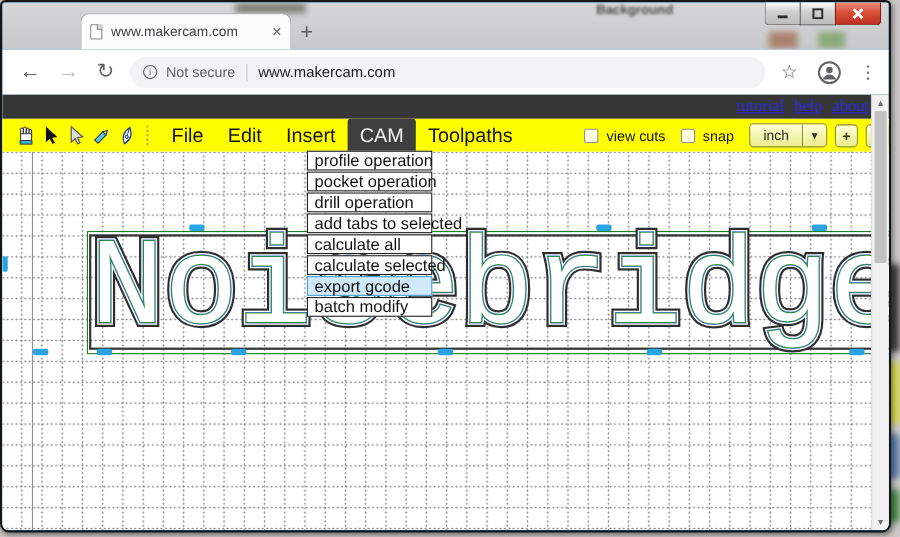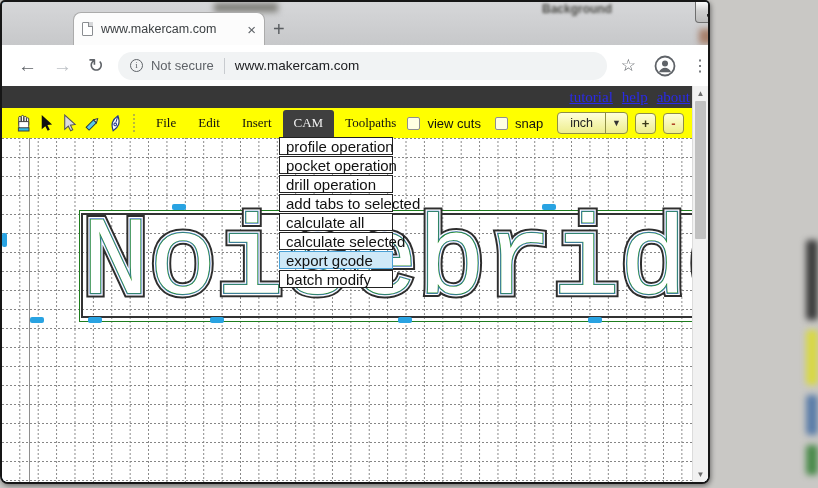--- a/index.html
+++ b/index.html
@@ -3,21 +3,21 @@
 <meta charset="utf-8">
 <style>
   * { box-sizing: border-box; margin: 0; padding: 0; }
   html,body { width: 818px; height: 488px; overflow: hidden;
     font-family: "Liberation Sans", sans-serif; background: #c9c8c5; }
 
   
   .desktop-blob { position: absolute; filter: blur(3px); border-radius: 3px; }
 
   
-  .window { position: absolute; left: 0; top: 0; width: 710px; height: 484px;
+  .window { position: absolute; left: 0; top: 0; width: 810px; height: 484px;
     border: 2px solid #161616; border-radius: 5px 5px 8px 8px; overflow: hidden;
     background: #0369a1; box-shadow: 1px 2px 5px rgba(0,0,0,.45); }
 
   
   .tabstrip { position: relative; height: 43px;
     background: linear-gradient(#d6d7d9, #c7c8ca); overflow: hidden; }
   .glass-blob { position: absolute; filter: blur(3px); }
   .blur-label { position: absolute; left: 540px; top: 0; font-size: 12px; color: #4a4a46;
     filter: blur(1.6px); font-weight: bold; }
   .tab { position: absolute; left: 71px; top: 10px; width: 192px; height: 33px;
@@ -64,24 +64,24 @@
 
   .linkbar { height: 22px; background: #373737; display: flex; align-items: center;
     justify-content: flex-end; padding-right: 18px; gap: 9px; }
   .linkbar a { font-family: "Liberation Serif", serif; font-size: 15px; color: #2a2ae8;
     text-decoration: underline; }
 
   .appbar { height: 30px; background: #ffff00; display: flex; align-items: center;
     padding-left: 10px; position: relative; }
   .tool { width: 23px; height: 22px; display: flex; align-items: center; justify-content: center; }
   .tool-sep { width: 0; height: 18px; border-left: 2px dotted #b9b93e; margin: 0 10px 0 6px; }
-  .menu-label { font-size: 13px; color: #111; padding: 5px 11px; font-family: Liberation Serif, serif; }
+  .menu-label { font-size: 18px; color: #111; padding: 5px 11px; }
   .menu-label.active { background: #3f3f3f; color: #f2f2f2; border-radius: 3px 3px 0 0;
     padding-bottom: 8px; margin-bottom: -3px; }
-  .bar-right { margin-left: auto; display: flex; align-items: center; margin-right: 24px; }
+  .bar-right { margin-left: auto; display: flex; align-items: center; }
   .chk { width: 13px; height: 13px; background: #ffffe2; border: 1px solid #8f8f8f;
     border-radius: 2px; }
   .chk-label { font-size: 13px; color: #111; margin: 0 14px 0 7px; }
   .units { display: flex; align-items: center; height: 22px; border: 1px solid #8f8f45;
     border-radius: 4px; background: linear-gradient(#ffffd9, #eded8d); overflow: hidden; }
   .units-val { font-size: 12.5px; color: #222; padding: 0 12px; }
   .units-arrow { border-left: 1px solid #8f8f45; padding: 0 6px; font-size: 9px; color: #333;
     height: 100%; display: flex; align-items: center; }
   .zoom-btn { width: 21px; height: 21px; margin-left: 7px; border: 1px solid #8f8f45;
     border-radius: 4px; background: linear-gradient(#ffffd9, #eded8d);

